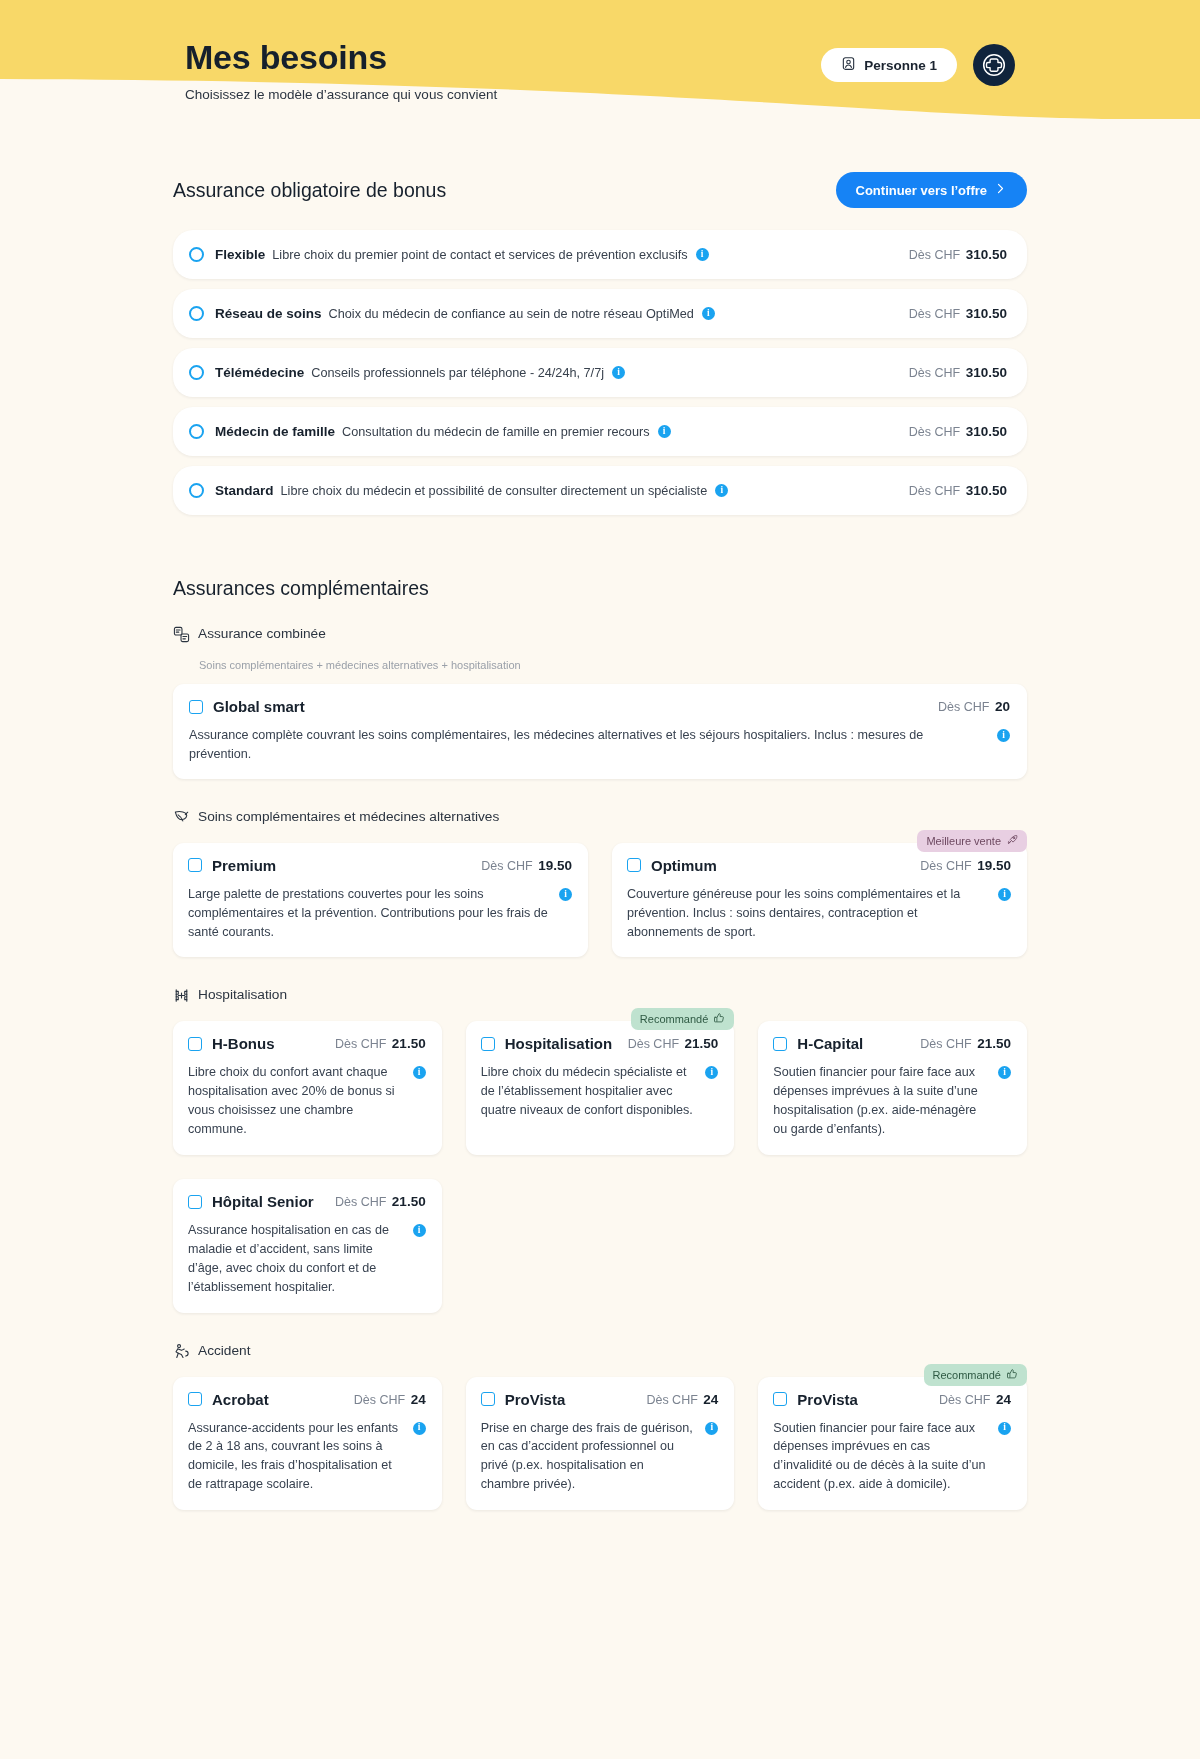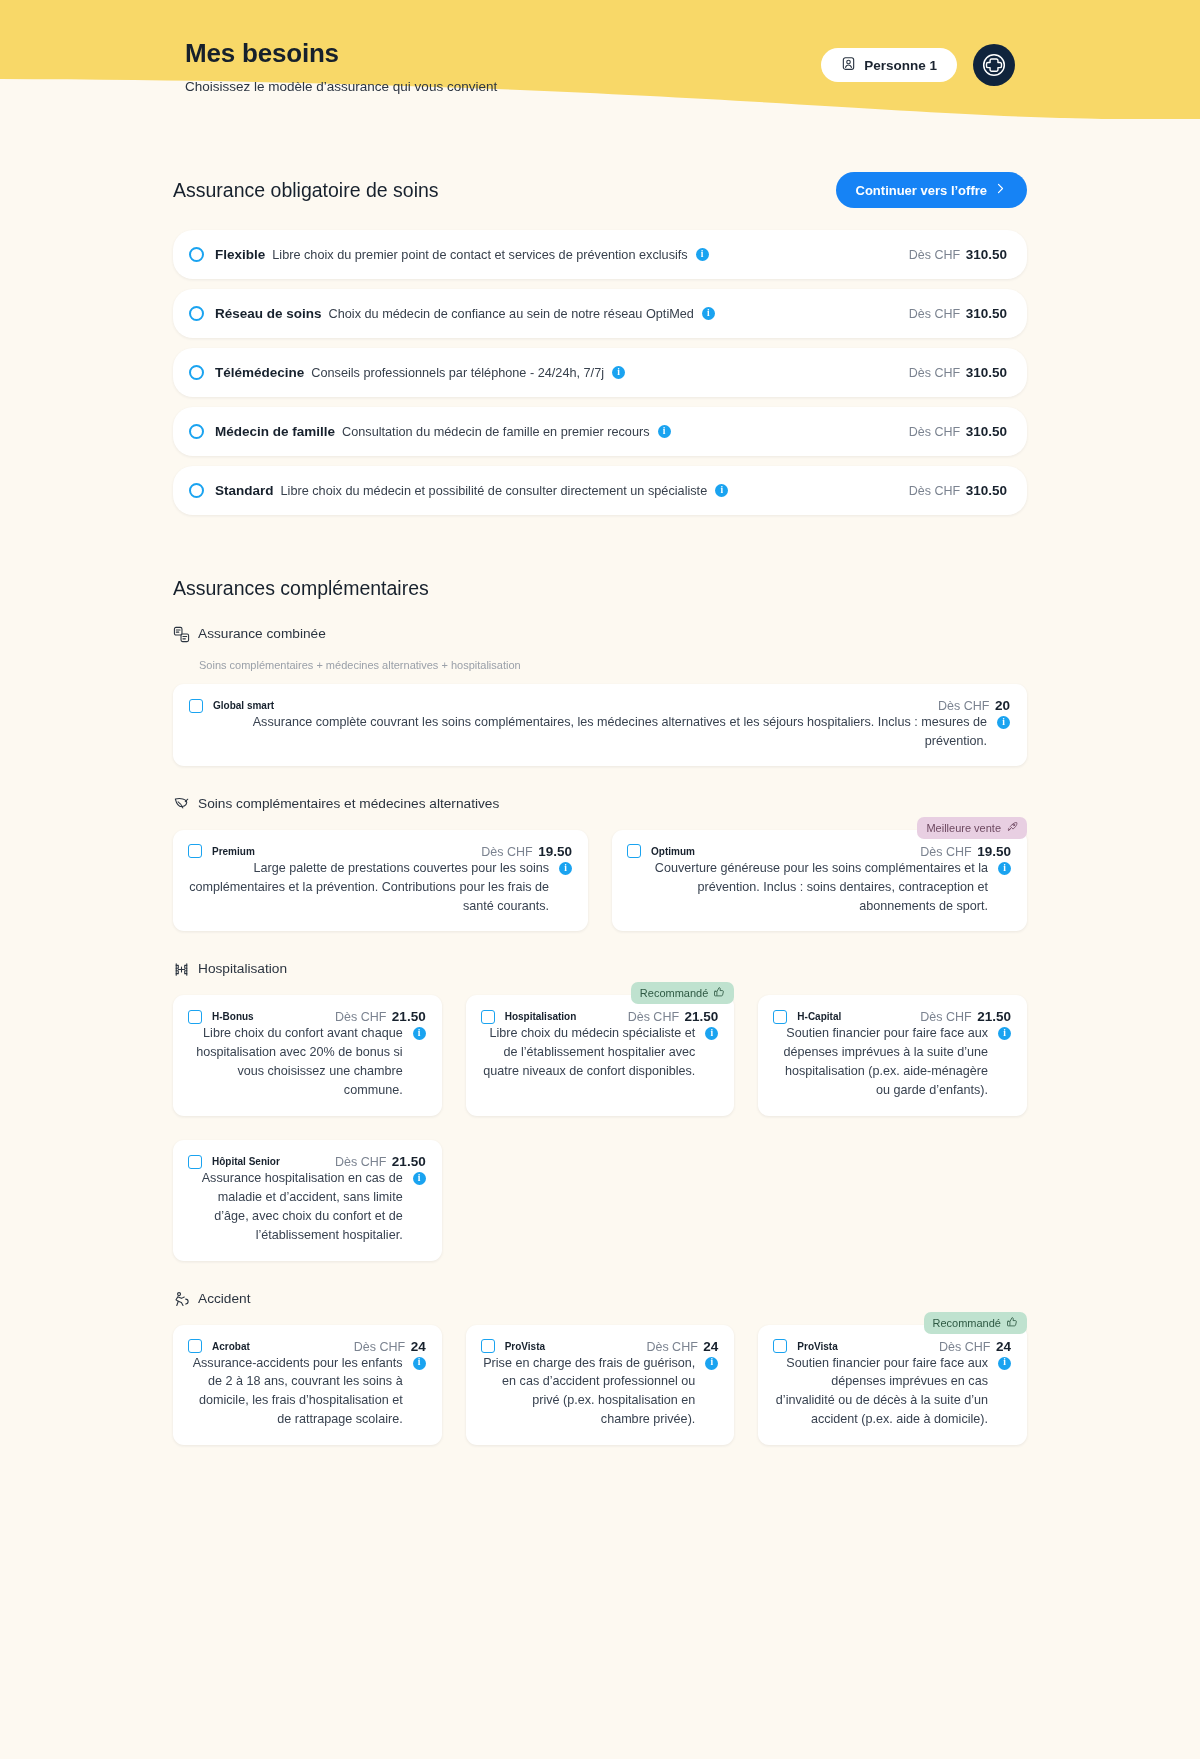--- a/index.html
+++ b/index.html
@@ -34,21 +34,21 @@
     margin: 0 auto;
     padding: 0 120px 0 120px;
     display: flex;
     align-items: flex-start;
     justify-content: space-between;
     position: relative;
     z-index: 2;
   }
   .hero-left { padding-top: 4px; }
   .hero-title {
-    font-size: 26px;
+    font-size: 34px;
     font-weight: bold;
     letter-spacing: -0.2px;
     color: #16202c;
   }
   .hero-sub {
     margin-top: 10px;
     font-size: 13.5px;
     color: #2c3541;
   }
   .hero-right {
@@ -213,32 +213,32 @@
     border-radius: 11px;
     box-shadow: 0 1px 3px rgba(30,30,40,0.08);
     padding: 14px 17px 15px 16px;
     position: relative;
   }
   .card-top {
     display: flex;
     align-items: center;
   }
   .card-name {
-    font-size: 10px;
+    font-size: 15px;
     font-weight: bold;
     color: #17212d;
   }
   .card-desc {
+    margin-top: 11px;
     font-size: 12.6px;
     line-height: 1.5;
     color: #384250;
     display: flex;
     gap: 10px;
     align-items: flex-start;
-    text-align: right;
   }
   .card-desc span.txt { flex: 1 1 auto; }
   .card-desc .info-icon { margin-top: 3px; }
 
   
   .grid-2 { display: grid; grid-template-columns: 1fr 1fr; gap: 24px; }
   .grid-3 { display: grid; grid-template-columns: 1fr 1fr 1fr; gap: 24px; }
   .grid-3 > .cell { position: relative; }
 
   .badge {
@@ -303,21 +303,21 @@
     <svg viewBox="0 0 1200 46" preserveAspectRatio="none">
       <path d="M0 0 H1200 V46 H1130 C900 46 640 8 0 6 Z" fill="#f8d868"></path>
       <path d="M0 6 C640 8 900 46 1130 46 H1200 V46 H0 Z" fill="#fdf9f1"></path>
     </svg>
   </div>
 </div>
 
 <div class="page">
 
   <div class="section-head">
-    <div class="section-title">Assurance obligatoire de soins</div>
+    <div class="section-title">Assurance obligatoire de bonus</div>
     <button class="cta-button">
       <span>Continuer vers l’offre</span>
       <span>
         <svg width="13" height="13" viewBox="0 0 16 16" fill="none" stroke="#fff" stroke-width="1.4" stroke-linecap="round" stroke-linejoin="round">
           <path d="M5.5 3 L10.5 8 L5.5 13"></path>
         </svg>
       </span>
     </button>
   </div>
 

